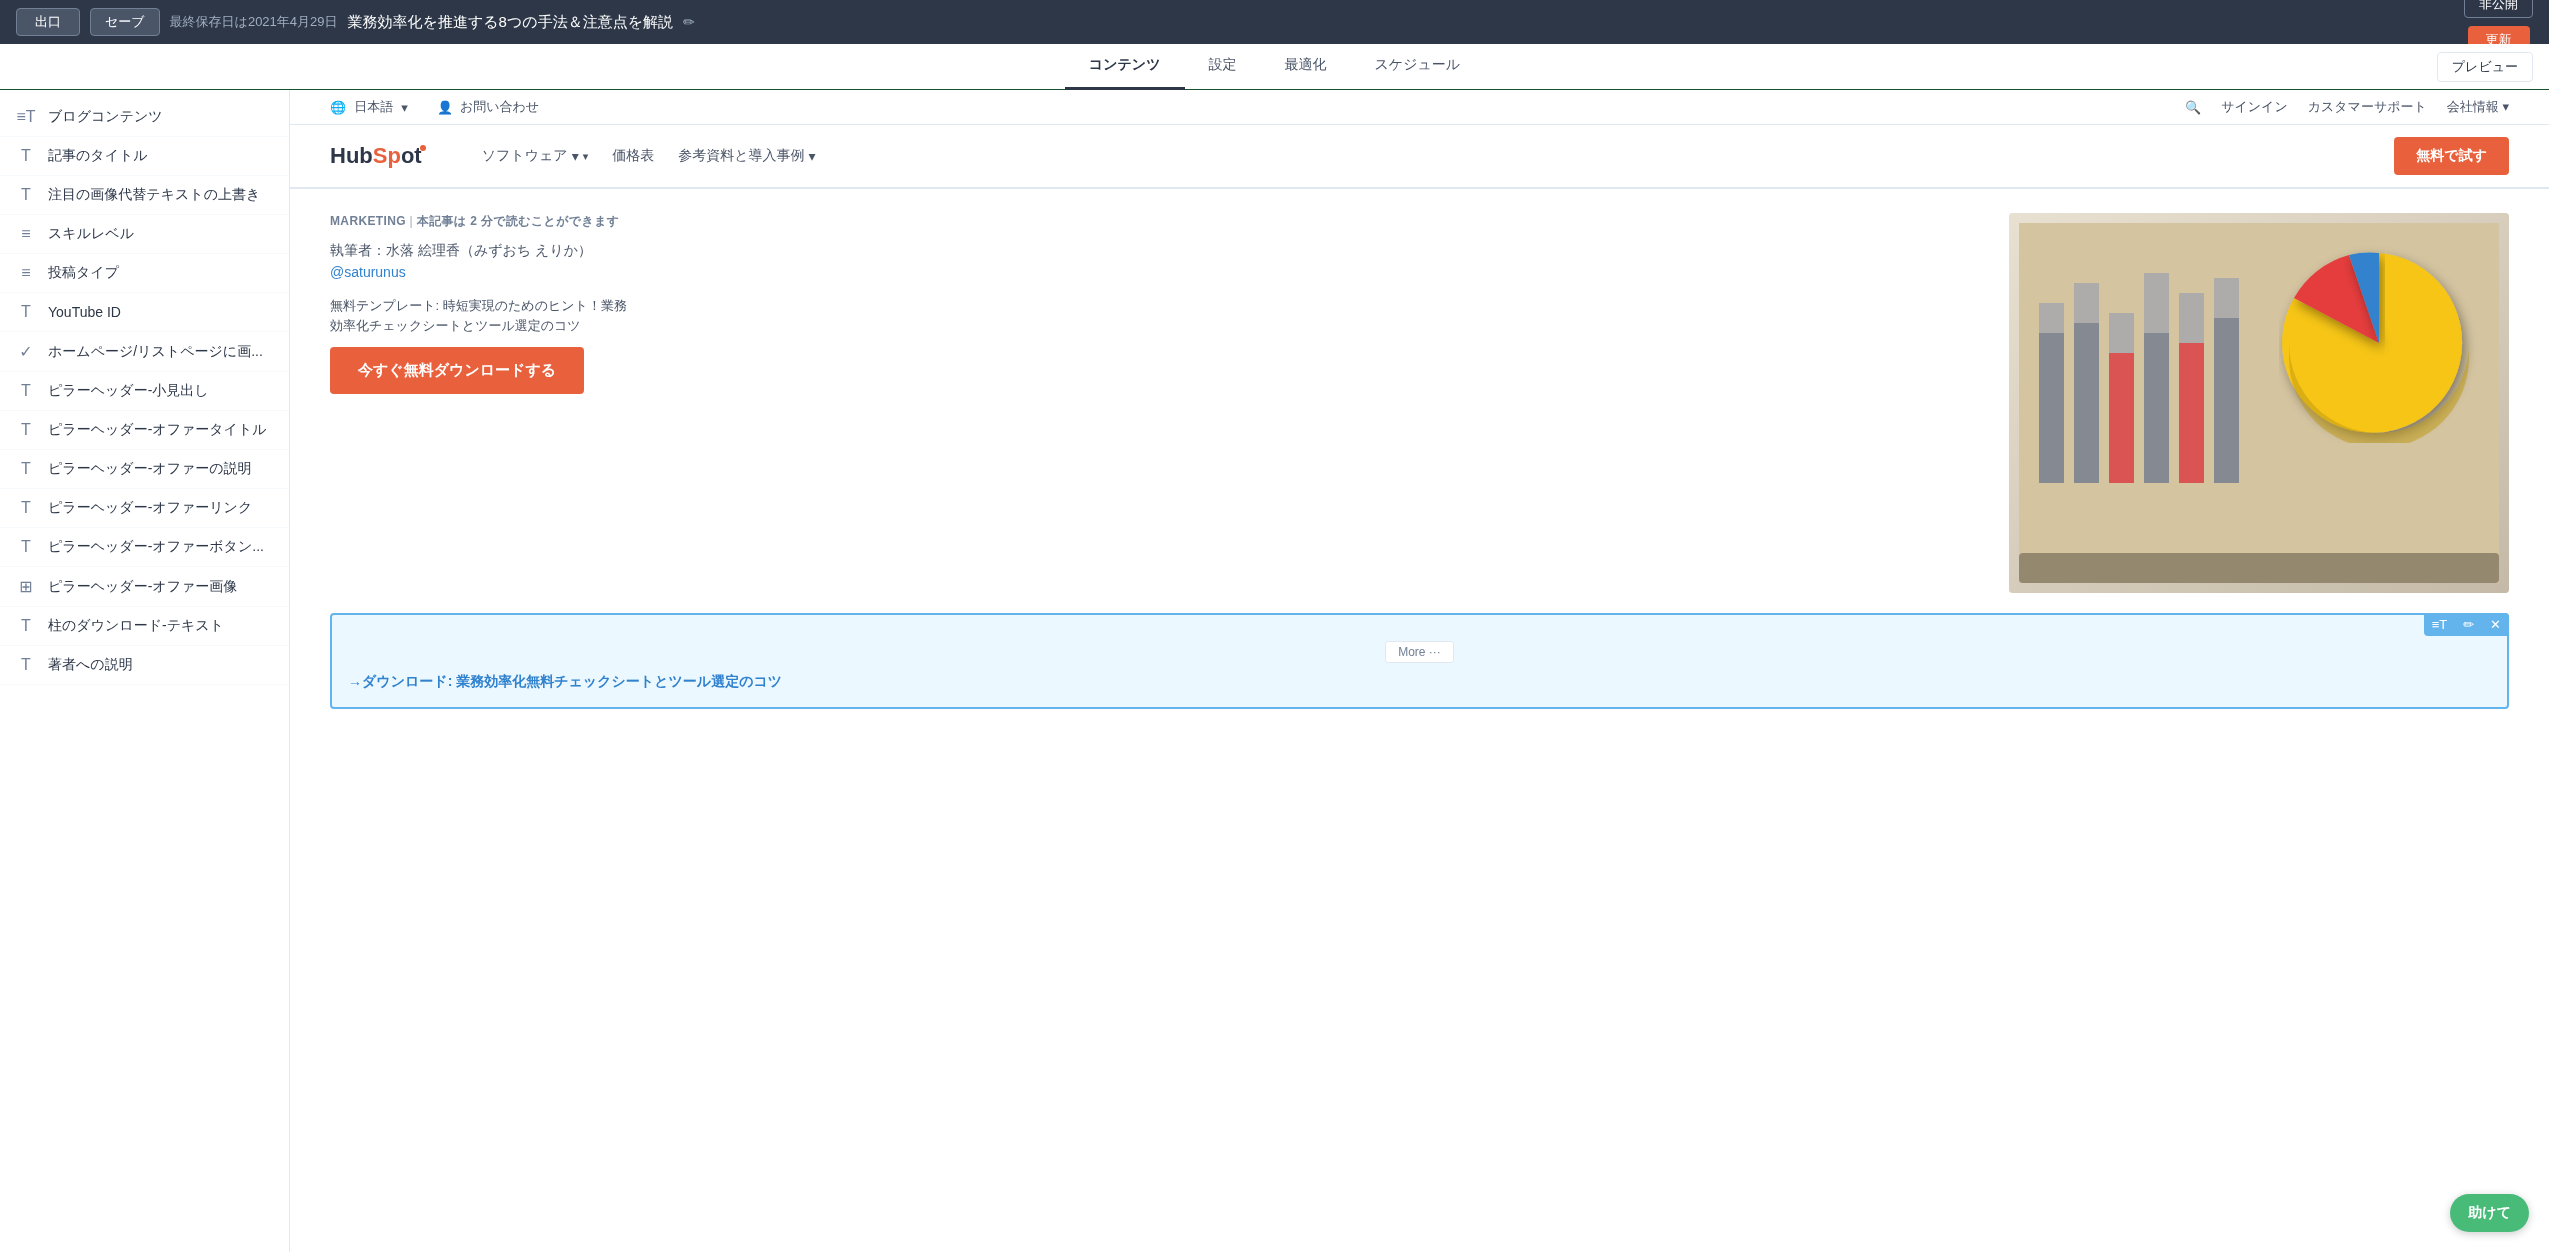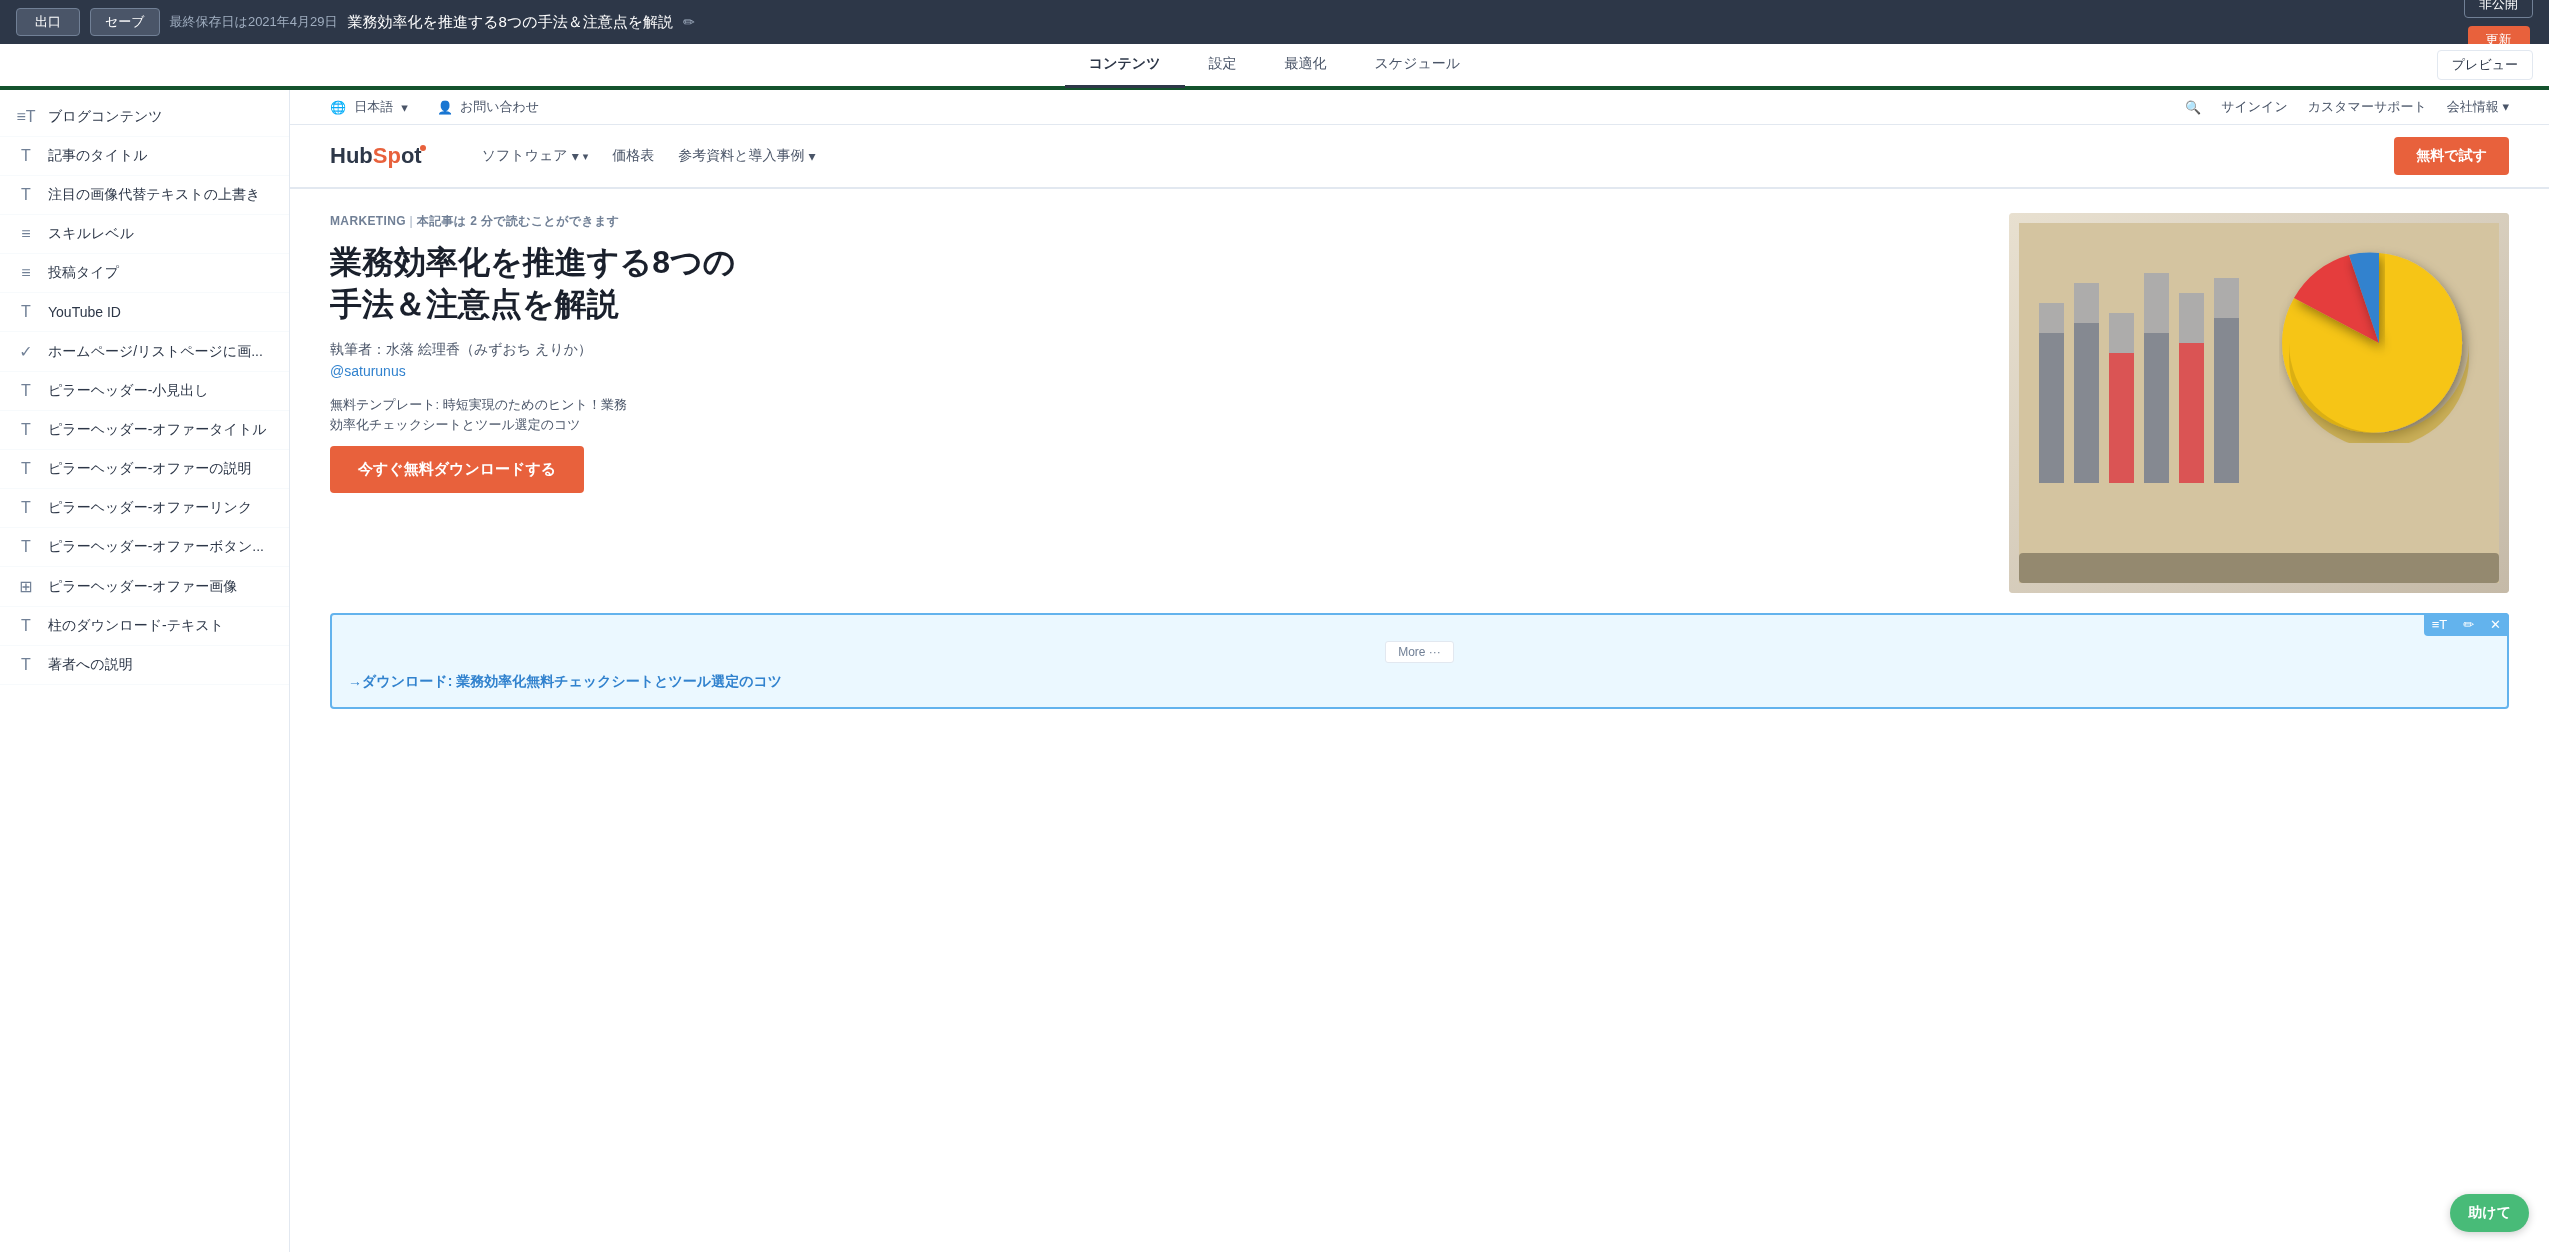--- a/index.html
+++ b/index.html
@@ -72,21 +72,21 @@
       border-radius: 4px;
       padding: 5px 18px;
       font-size: 13px;
       cursor: pointer;
       font-weight: 400;
     }
 
     
     .nav-tabs {
       background: #fff;
-      border-bottom: 4px solid #14532d;
+      border-bottom: 1px solid #14532d;
       display: flex;
       align-items: center;
       padding: 0;
       height: 46px;
       justify-content: center;
       gap: 0;
       position: relative;
     }
     .nav-tab {
       padding: 12px 24px;
@@ -579,23 +579,20 @@
         </div>
         <button class="site-nav-cta">無料で試す</button>
       </div>
 
       <div class="blog-layout">
         <div class="blog-main">
           <div class="blog-meta">
             <span>MARKETING</span>
             <span style="color:#a0aec0;font-weight:400;"> | </span>
             <span>本記事は 2 分で読むことができます</span>
-          </div>
-          <div class="blog-title">
-            業務効率化を推進する8つの<br>手法＆注意点を解説
           </div>
           <div class="blog-author">
             <span>執筆者：水落 絵理香（みずおち えりか）</span>
           </div>
           <a class="blog-author-link">@saturunus</a>
           <div class="blog-cta-text">
             無料テンプレート: 時短実現のためのヒント！業務<br>
             効率化チェックシートとツール選定のコツ
           </div>
           <button class="blog-download-btn">今すぐ無料ダウンロードする</button>

